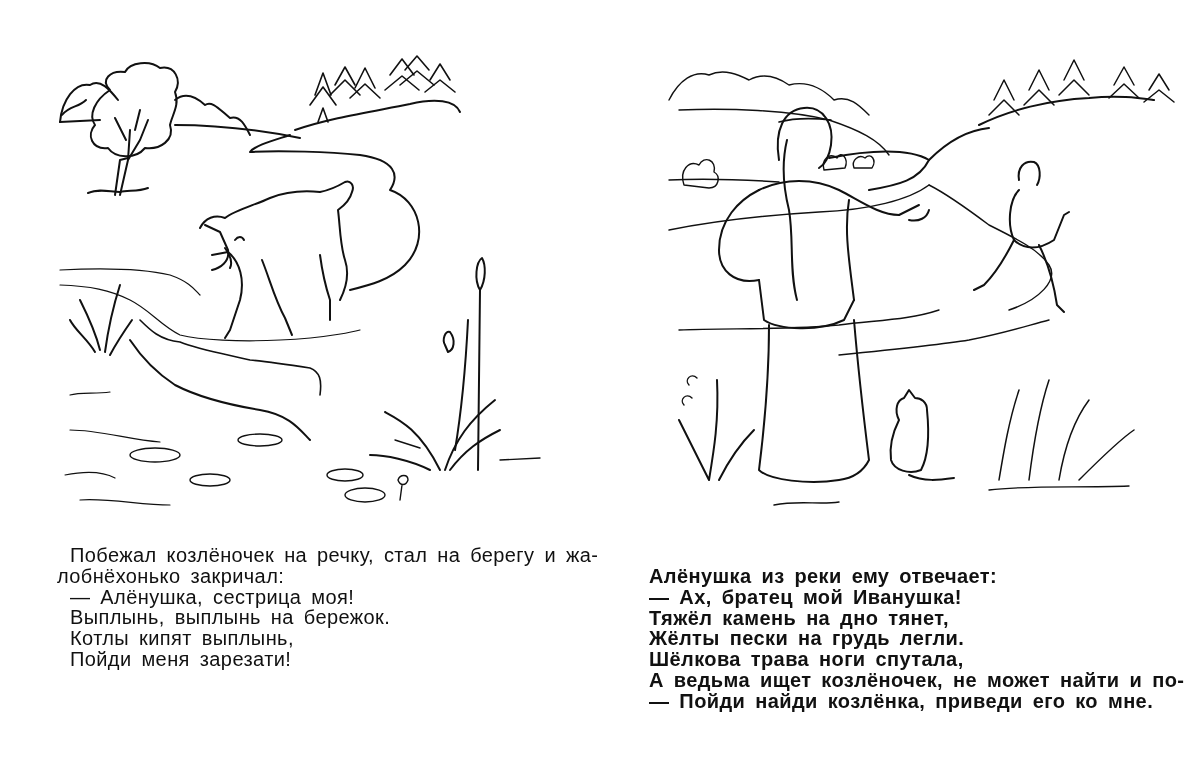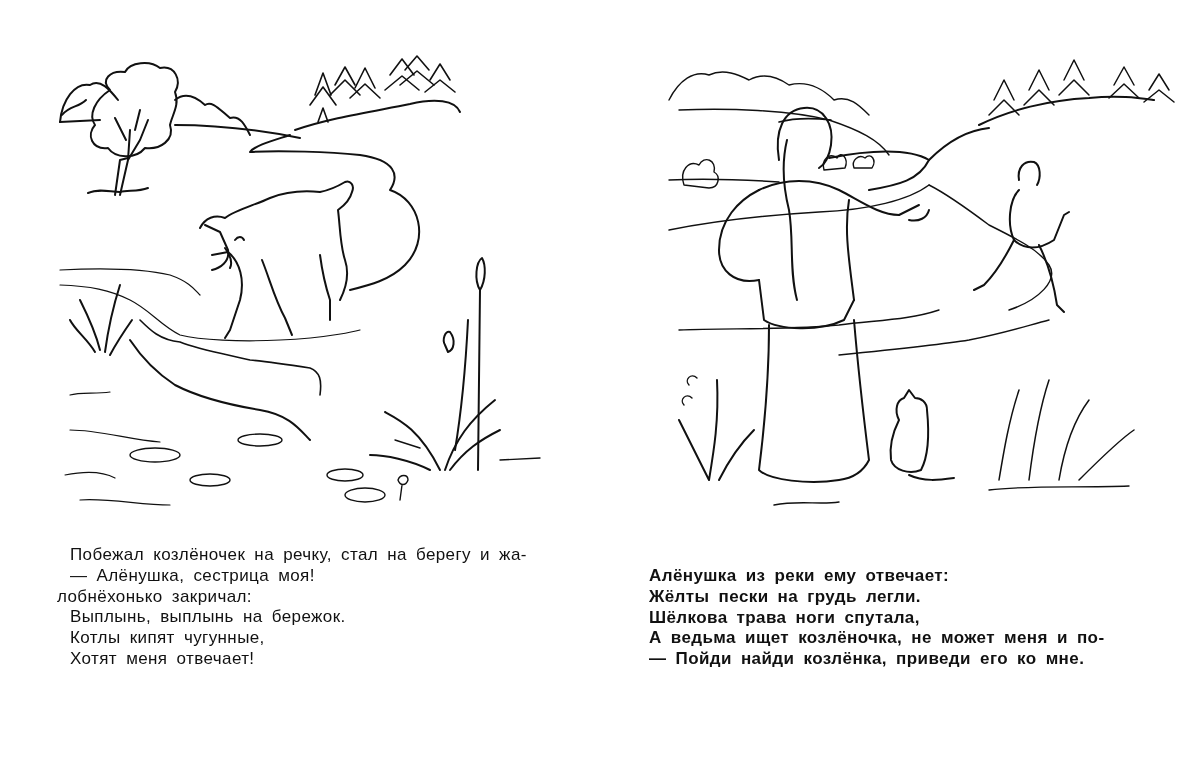--- a/index.html
+++ b/index.html
@@ -2,21 +2,21 @@
 <html><head>
 <meta charset="utf-8">
 <style>
   html, body { margin: 0; padding: 0; background: #ffffff; }
   body { width: 1200px; height: 778px; position: relative; overflow: hidden;
          font-family: "Liberation Sans", sans-serif; color: #111; }
   .page { position: absolute; top: 0; height: 778px; width: 600px; }
   .page.left { left: 0; }
   .page.right { left: 609px; font-weight: bold; }
   svg.ill { position: absolute; top: 0; left: 0; }
-  .text { position: absolute; font-size: 17px; line-height: 20.8px; letter-spacing: 0.4px; word-spacing: 4px; }
+  .text { position: absolute; font-size: 20px; line-height: 20.8px; letter-spacing: 0.4px; word-spacing: 4px; }
   .left .text { left: 70px; top: 545px; width: 490px; }
   .right .text { left: 640px; top: 566px; width: 520px; }
   .line { white-space: nowrap; }
   .justify { display: flex; justify-content: space-between; }
   .noind { margin-left: -13px; }
 </style>
 </head>
 <body>
 
 <div class="page left">
@@ -69,25 +69,25 @@
     <ellipse cx="155" cy="455" rx="25" ry="7" stroke-width="1.4"></ellipse>
     <ellipse cx="210" cy="480" rx="20" ry="6" stroke-width="1.4"></ellipse>
     <ellipse cx="260" cy="440" rx="22" ry="6" stroke-width="1.4"></ellipse>
     <ellipse cx="345" cy="475" rx="18" ry="6" stroke-width="1.4"></ellipse>
     <ellipse cx="365" cy="495" rx="20" ry="7" stroke-width="1.4"></ellipse>
     <path d="M400,500 L402,485 M398,480 C400,474 408,474 408,480 C406,486 400,486 398,480 Z" stroke-width="1.4"></path>
     <path d="M70,430 C100,430 130,440 160,442 M80,500 C110,498 140,505 170,505 M65,475 C80,472 100,470 115,478" stroke-width="1.2"></path>
   </svg>
   <div class="text">
     <div class="line justify">Побежал козлёночек на речку, стал на берегу и жа-</div>
+    <div class="line noind">лобнёхонько закричал:</div>
     <div class="line">— Алёнушка, сестрица моя!</div>
-    <div class="line noind">лобнёхонько закричал:</div>
     <div class="line">Выплынь, выплынь на бережок.</div>
-    <div class="line">Котлы кипят чугунные,</div>
-    <div class="line">Хотят меня отвечает!</div>
+    <div class="line">Котлы кипят выплынь,</div>
+    <div class="line">Пойди меня зарезати!</div>
   </div>
 </div>
 
 <div class="page right">
   <svg class="ill" width="600" height="540" viewBox="0 0 600 540" fill="none" stroke="#111" stroke-width="2" stroke-linecap="round" stroke-linejoin="round">
 
     <path d="M60,100 C70,80 85,70 100,75 C115,68 130,75 140,80 C155,72 170,78 180,85 C200,80 215,90 225,100 C240,95 250,105 260,115" stroke-width="1.4"></path>
     <path d="M70,110 C120,108 180,110 220,120 C250,130 270,140 280,155" stroke-width="1.4"></path>
     <path d="M220,158 C260,150 300,148 320,160 C310,180 290,185 260,190"></path>
     <path d="M60,180 C100,178 140,180 170,182" stroke-width="1.4"></path>
@@ -131,18 +131,20 @@
 
     <path d="M100,480 C105,450 110,420 108,380 M100,480 C90,460 80,440 70,420 M110,480 C120,460 130,445 145,430"></path>
     <path d="M80,385 C75,380 82,372 88,378 M75,405 C70,400 77,392 83,398" stroke-width="1.4"></path>
 
     <path d="M390,480 C395,450 400,420 410,390 M420,480 C425,440 430,410 440,380 M450,480 C455,450 465,420 480,400 M470,480 C490,460 510,440 525,430" stroke-width="1.5"></path>
     <path d="M380,490 C420,485 470,488 520,486" stroke-width="1.4"></path>
     <path d="M165,505 C190,500 210,505 230,502" stroke-width="1.4"></path>
   </svg>
   <div class="text" style="left:40px;">
     <div class="line">Алёнушка из реки ему отвечает:</div>
+    <div class="line">— Ах, братец мой Иванушка!</div>
+    <div class="line">Тяжёл камень на дно тянет,</div>
     <div class="line">Жёлты пески на грудь легли.</div>
     <div class="line">Шёлкова трава ноги спутала,</div>
-    <div class="line justify">А ведьма ищет козлёночка, не может меня и по-</div>
+    <div class="line justify">А ведьма ищет козлёночек, не может найти и по-</div>
     <div class="line">— Пойди найди козлёнка, приведи его ко мне.</div>
   </div>
 </div>
 
 </body></html>

